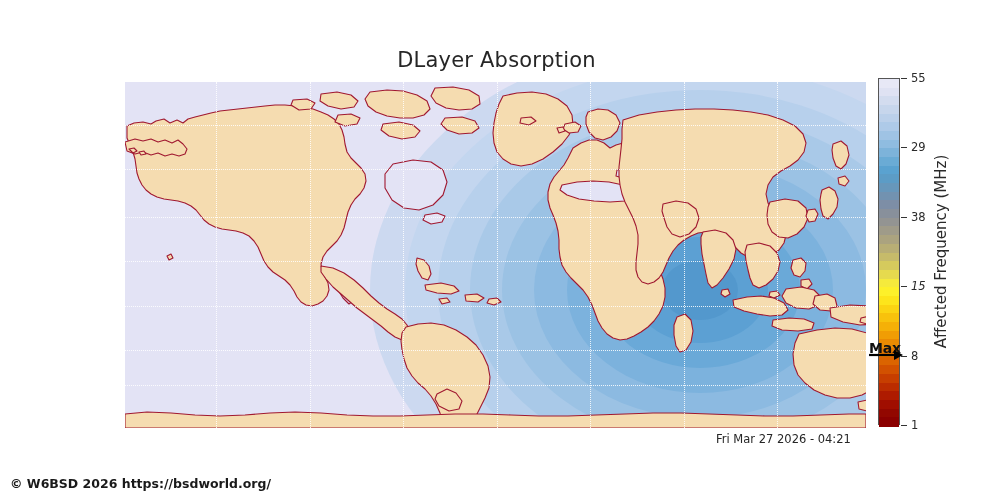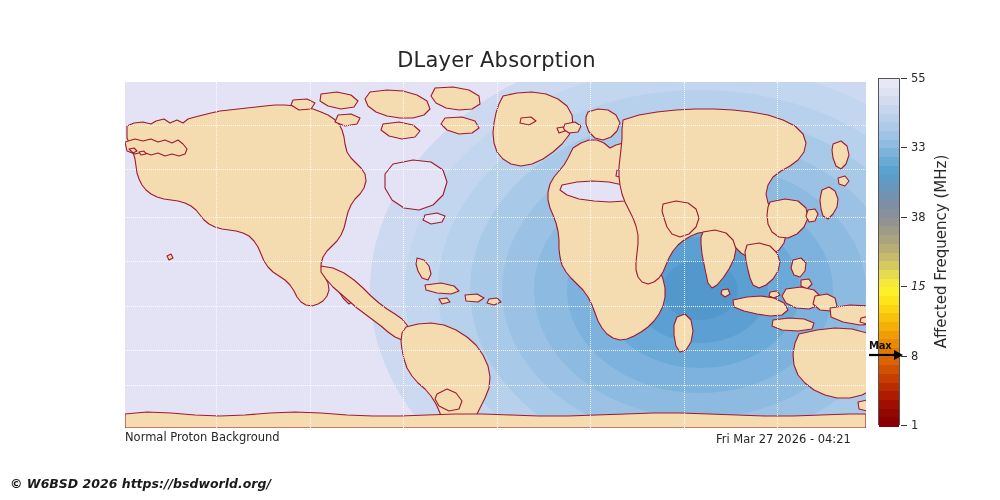--- a/index.html
+++ b/index.html
@@ -123,21 +123,21 @@
   #max-marker {
     position: absolute;
     left: 868px;
     top: 346px;
     width: 36px;
     height: 22px;
   }
   #max-marker .max-text {
     position: absolute;
     left: 1px; top: 0;
-    font-size: 10px;
+    font-size: 14px;
     color: #111;
     font-weight: 600;
     letter-spacing: -0.2px;
   }
 
   
   .footer-note {
     position: absolute;
     left: 125px;
     font-size: 11.5px;
@@ -152,21 +152,20 @@
     top: 432px;
     font-size: 11.5px;
     color: #262626;
     white-space: nowrap;
   }
   #copyright {
     position: absolute;
     left: 10px;
     top: 476px;
     font-size: 12.5px;
-    font-style: italic;
     font-weight: 600;
     color: #1a1a1a;
     white-space: nowrap;
   }
 </style>
 </head>
 <body>
 
 <div id="root">
 
@@ -431,31 +430,30 @@
       </div>
   <div class="cb-tick" style="top: 347px;"></div>
       <div class="cb-ticklabel" style="top: 347px;">1</div>
       <div class="cb-tick" style="top: 277.6px;"></div>
       <div class="cb-ticklabel" style="top: 277.6px;">8</div>
       <div class="cb-tick" style="top: 208.2px;"></div>
       <div class="cb-ticklabel" style="top: 208.2px; font-style: italic;">15</div>
       <div class="cb-tick" style="top: 138.8px;"></div>
       <div class="cb-ticklabel" style="top: 138.8px;">38</div>
       <div class="cb-tick" style="top: 69.4px;"></div>
-      <div class="cb-ticklabel" style="top: 69.4px;">33</div>
+      <div class="cb-ticklabel" style="top: 69.4px;">29</div>
       <div class="cb-tick" style="top: 0px;"></div>
       <div class="cb-ticklabel" style="top: 0px;">55</div>
     </div>
   <div id="colorbar-axis-label">Affected Frequency (MHz)</div>
 
   <div id="max-marker" style="top: 339.6px;">
     <span class="max-text">Max</span>
     <svg width="36" height="14" viewBox="0 0 36 14" style="position:absolute;left:0;top:8px;">
       <line x1="1" y1="7" x2="26" y2="7" stroke="#000" stroke-width="2.2"></line>
       <polygon points="26,2 35,7 26,12" fill="#000"></polygon>
     </svg>
   </div>
 
-  <div class="footer-note" id="note-proton">Normal Proton Background</div>
   <div id="timestamp">Fri Mar 27 2026 - 04:21</div>
   <div id="copyright">© W6BSD 2026 https://bsdworld.org/</div>
 
 </div>
 
 </body></html>

